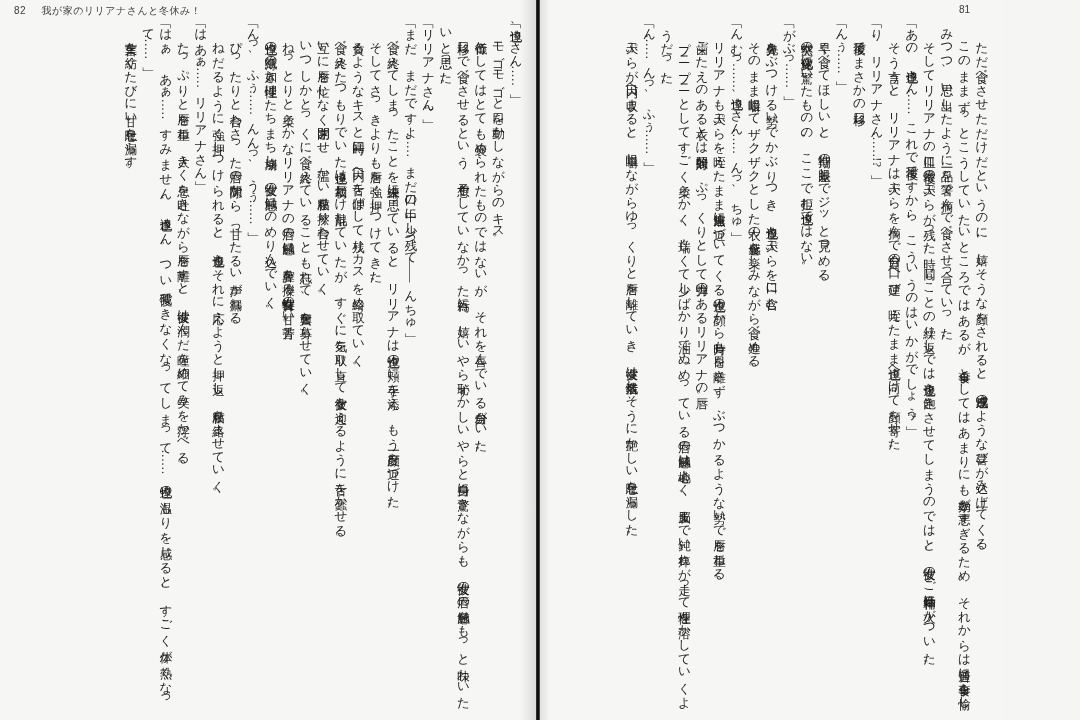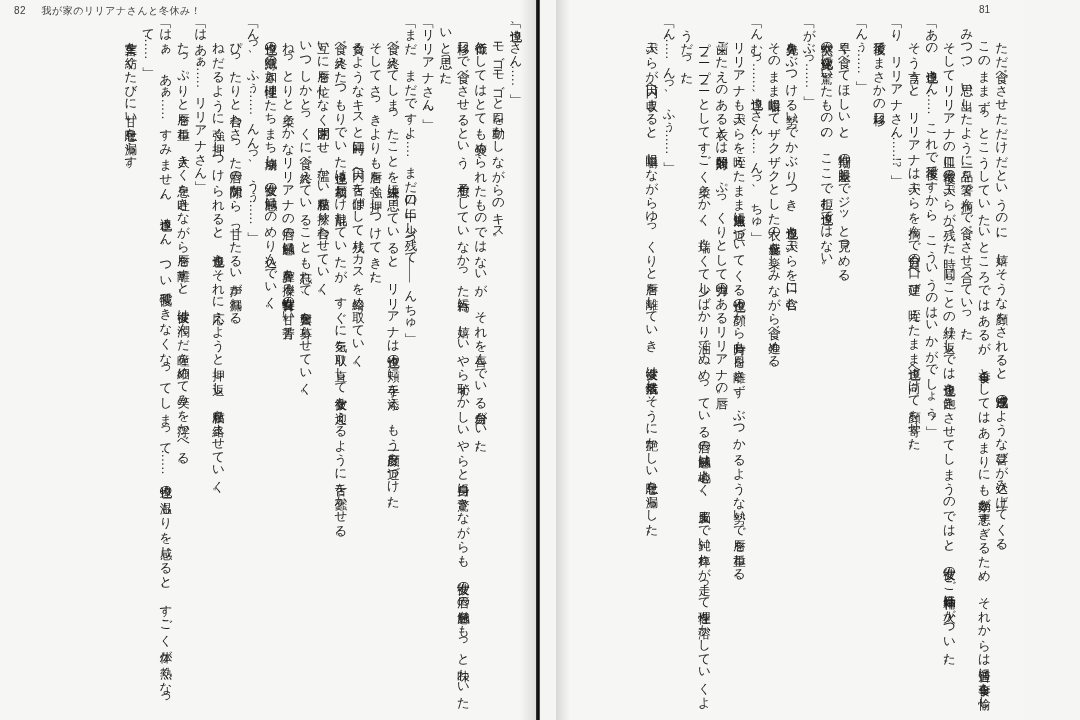--- a/index.html
+++ b/index.html
@@ -17,21 +17,21 @@
     height: 720px;
     background: #f5f5f3;
   }
   .page {
     position: absolute;
     top: 0;
     height: 720px;
     background: #f6f6f4;
   }
   .page.left  { left: 0;     width: 536px; }
-  .page.right { left: 556px; width: 468px; }
+  .page.right { left: 536px; width: 468px; }
   
   .page.left::after {
     content: "";
     position: absolute;
     top: 0; right: 0;
     width: 16px; height: 100%;
     background: linear-gradient(to right, rgba(0,0,0,0), rgba(0,0,0,0.10));
     pointer-events: none;
   }
   .page.right::before {

